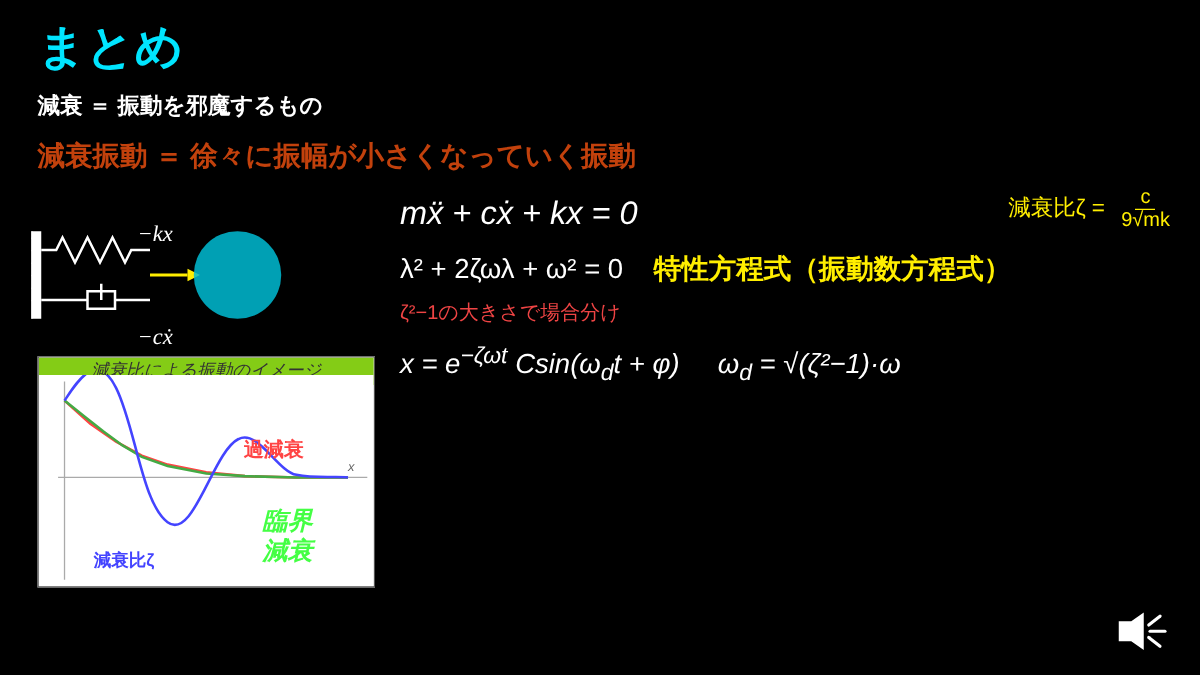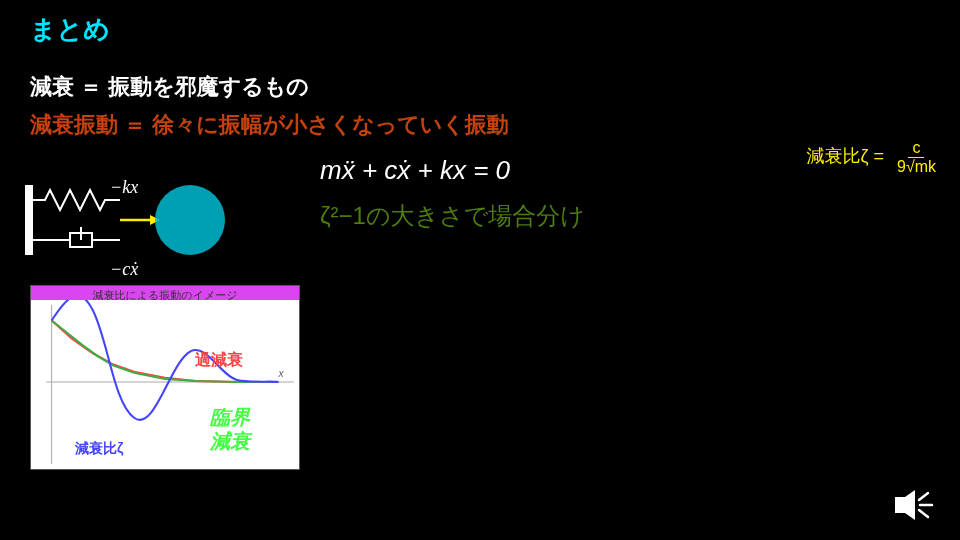--- a/index.html
+++ b/index.html
@@ -9,29 +9,29 @@
       background: #000;
       color: #fff;
       font-family: 'MS Gothic', 'Hiragino Kaku Gothic Pro', 'Yu Gothic', sans-serif;
       overflow: hidden;
       position: relative;
     }
     .title {
       position: absolute;
       top: 12px;
       left: 30px;
-      font-size: 26px;
+      font-size: 38px;
       color: #00e5ff;
       font-weight: bold;
     }
     .line1 {
       position: absolute;
       top: 72px;
       left: 30px;
-      font-size: 22px;
+      font-size: 18px;
       color: #fff;
       font-weight: bold;
     }
     .line2 {
       position: absolute;
       top: 110px;
       left: 30px;
       font-size: 22px;
       color: #c2410c;
       font-weight: bold;
@@ -51,25 +51,26 @@
       height: 185px;
       border: 1px solid #555;
       background: #fff;
       overflow: hidden;
     }
     .graph-title {
       position: absolute;
       top: 0;
       left: 0;
       width: 100%;
-      font-size: 11px;
+      font-size: 14px;
       color: #333;
       text-align: center;
       padding: 2px;
-      background: #d946ef;
+      background: #84cc16;
+      font-style: italic;
     }
     .graph-canvas {
       position: absolute;
       top: 14px;
       left: 0;
       width: 100%;
       height: calc(100% - 14px);
     }
     
     .label-overdamped {
@@ -112,22 +113,22 @@
       margin-bottom: 14px;
       font-style: italic;
     }
     .eq-lambda {
       font-size: 22px;
       color: #fff;
       margin-bottom: 10px;
     }
     .eq-lambda .yellow { color: #ffee00; font-weight: bold; font-style: normal; }
     .eq-zeta-condition {
-      font-size: 24px;
-      color: #4d7c0f;
+      font-size: 16px;
+      color: #ef4444;
       margin-bottom: 12px;
     }
     .eq-cases {
       font-size: 19px;
       color: #fff;
       margin-bottom: 8px;
     }
     .eq-cases .orange { color: #ff8c00; font-weight: bold; }
     .eq-case3 {
       font-size: 19px;
@@ -136,21 +137,21 @@
     }
     .eq-final {
       font-size: 22px;
       color: #fff;
       font-style: italic;
     }
 
     
     .damping-ratio {
       position: absolute;
-      top: 139px;
+      top: 149px;
       right: 20px;
       font-size: 18px;
       color: #ffee00;
     }
     .damping-ratio .fraction {
       display: inline-flex;
       flex-direction: column;
       align-items: center;
       vertical-align: middle;
       margin-left: 4px;
@@ -243,25 +244,33 @@
     <span class="denom">9√mk</span>
   </span>
 </div>
 
 <div class="right-content">
 
   <div class="eq-main">
     <i>m</i>ẍ + <i>c</i>ẋ + <i>kx</i> = 0
   </div>
 
+  <div class="eq-lambda">
+    λ² + 2ζωλ + ω² = 0 &nbsp;&nbsp;
+    <span class="yellow">特性方程式（振動数方程式）</span>
+  </div>
 
   <div class="eq-zeta-condition">ζ²−1の大きさで場合分け</div>
 
 
 
+  <div class="eq-final">
+    <i>x</i> = <i>e</i><sup>−ζωt</sup> <i>C</i>sin(ω<sub>d</sub><i>t</i> + φ) &nbsp;&nbsp;&nbsp;
+    ω<sub>d</sub> = √(ζ²−1)·ω
+  </div>
 
 </div>
 
 <svg class="speaker-icon" viewBox="0 0 45 40">
   <polygon points="5,12 15,12 25,5 25,35 15,28 5,28" fill="#fff"></polygon>
   <line x1="29" y1="15" x2="38" y2="8" stroke="#fff" stroke-width="2.5" stroke-linecap="round"></line>
   <line x1="30" y1="20" x2="42" y2="20" stroke="#fff" stroke-width="2.5" stroke-linecap="round"></line>
   <line x1="29" y1="25" x2="38" y2="32" stroke="#fff" stroke-width="2.5" stroke-linecap="round"></line>
 </svg>
 

